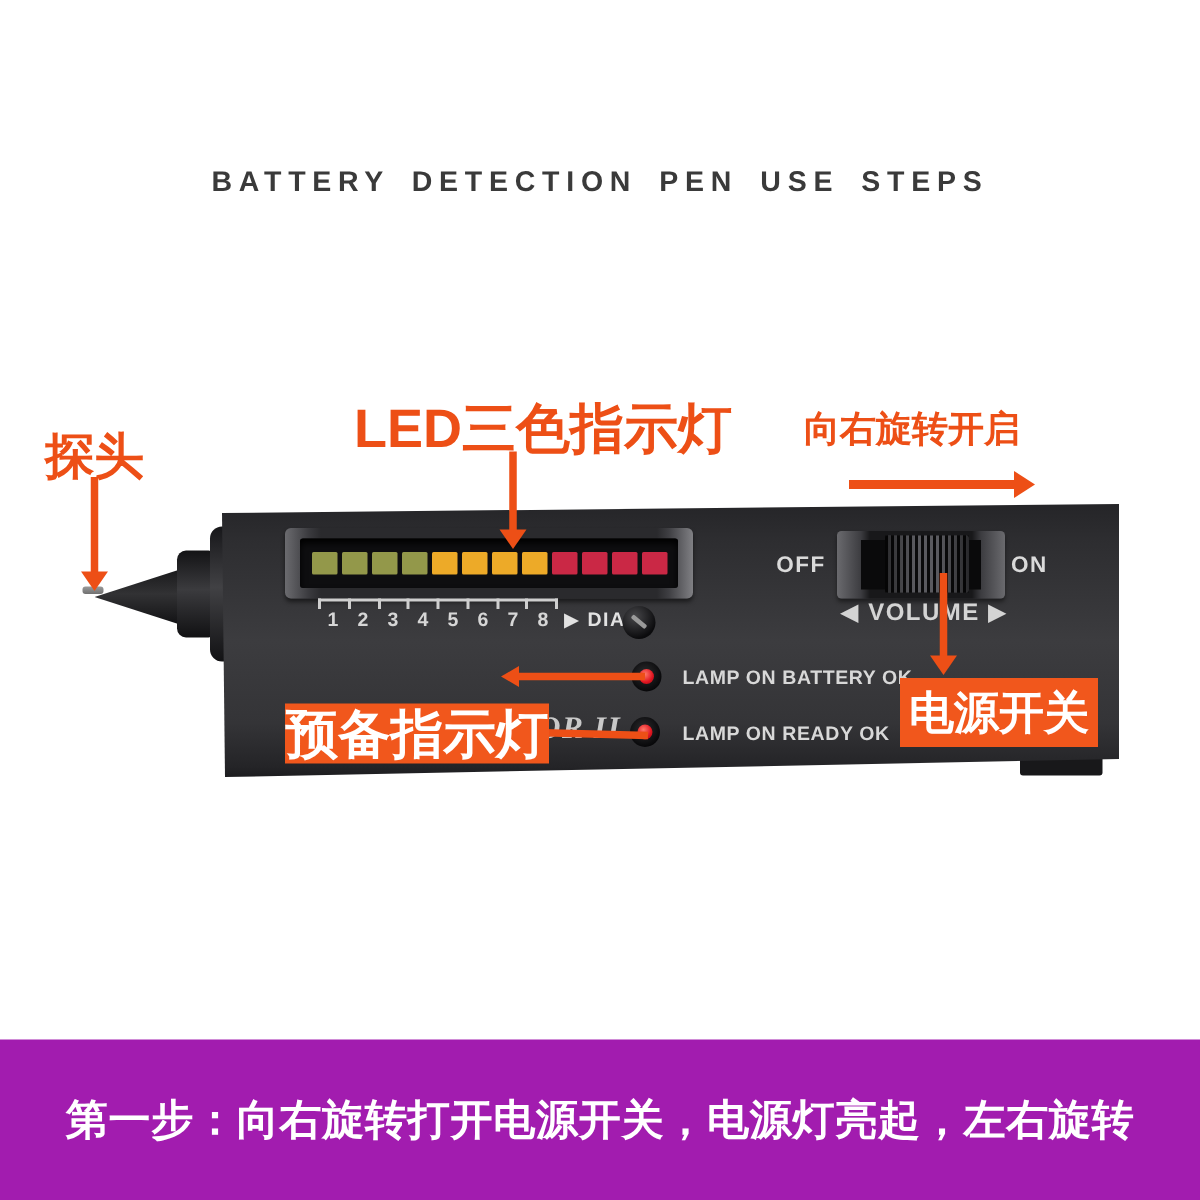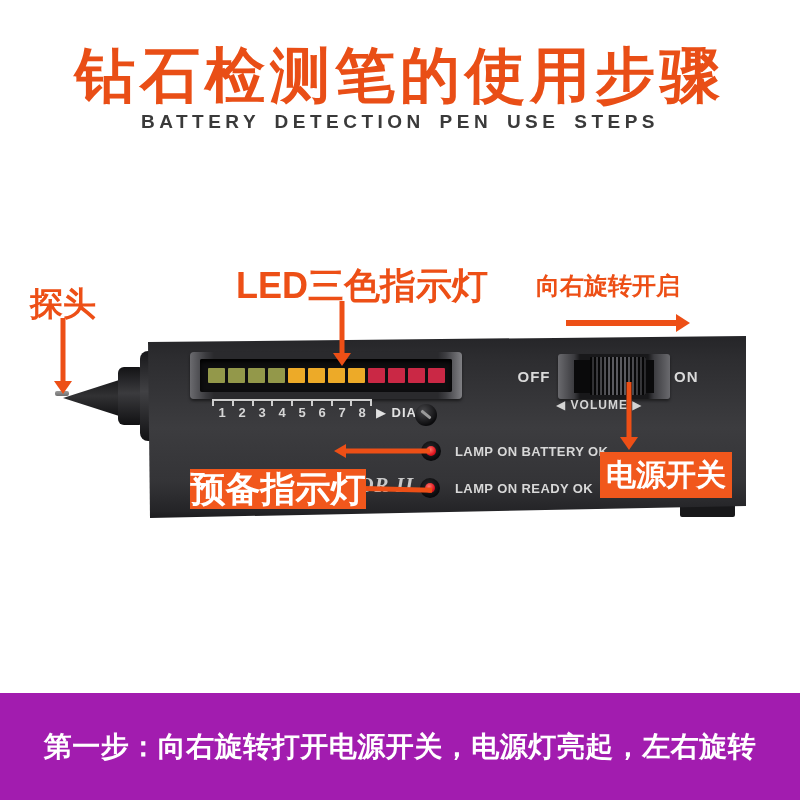--- a/index.html
+++ b/index.html
@@ -107,35 +107,34 @@
                box-shadow:0 2px 3px rgba(0,0,0,.45); }
   .vol-slot  { position:absolute; left:574px; top:360px; width:80px; height:33px; background:#0a0a0b; }
   .vol-thumb { position:absolute; left:590px; top:357px; width:56px; height:38px; border-radius:2px;
                background:repeating-linear-gradient(90deg,#0a0a0b 0 2px,#5a5a5f 2px 4px); }
   .vol-thumb::after { content:""; position:absolute; inset:0;
                background:linear-gradient(90deg,rgba(0,0,0,.55),rgba(0,0,0,0) 35%,rgba(0,0,0,0) 65%,rgba(0,0,0,.55)); }
   .off-label { position:absolute; left:514px; top:368px; width:40px; text-align:center;
                font-size:15px; font-weight:700; color:#dadada; letter-spacing:1px; }
   .on-label  { position:absolute; left:674px; top:368px; font-size:15px; font-weight:700;
                color:#dadada; letter-spacing:1px; }
-  .vol-label { position:absolute; left:556px; top:398px; width:116px; text-align:left;
-               font-size:12px; font-weight:700; color:#d4d4d4; letter-spacing:1px; }
+  .vol-label { position:absolute; left:556px; top:398px; width:116px; text-align:right;
+               font-size:16px; font-weight:700; color:#d4d4d4; letter-spacing:1px; }
 
   
   .footer { position:absolute; left:0; top:693px; width:800px; height:107px; background:#a21caf;
             display:flex; flex-direction:column; justify-content:center; }
   .footer div { text-align:center; color:#ffffff; font-size:28px; font-weight:700;
                 line-height:45px; letter-spacing:.5px; }
 </style>
 </head>
 <body>
 
 <div id="stage">
 
-  <div class="title">钻石检测笔的使用步骤</div>
   <div class="subtitle">BATTERY DETECTION PEN USE STEPS</div>
 
   <div class="pen-pin"></div>
   <div class="pen-cone"></div>
   <div class="pen-col1"></div>
   <div class="pen-col2"></div>
 
   <div class="body-notch"></div>
   <div class="body-main"></div>
 

